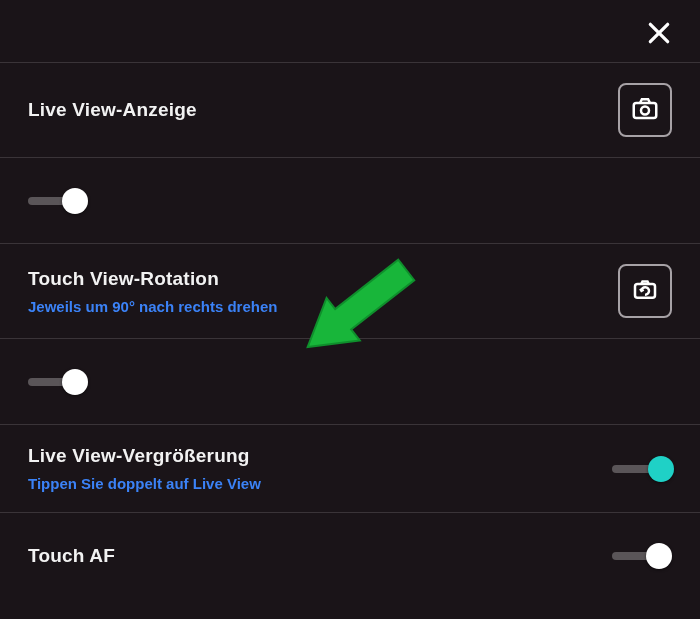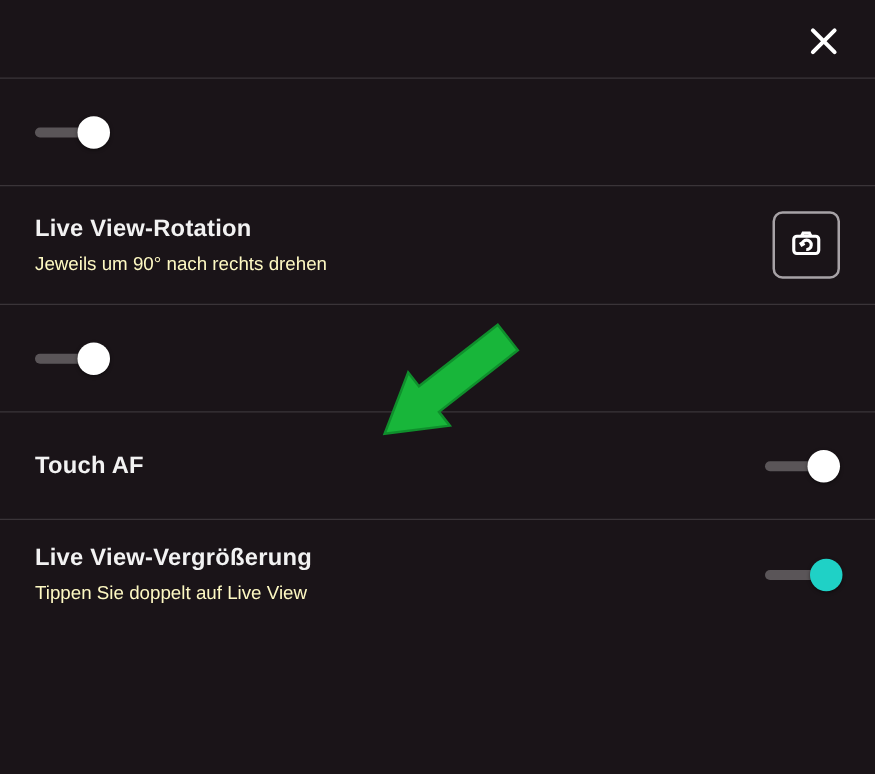--- a/index.html
+++ b/index.html
@@ -47,22 +47,22 @@
       gap: 8px;
     }
     .setting-title {
       font-size: 19px;
       font-weight: 600;
       color: #f2f2f2;
       letter-spacing: 0.2px;
     }
     .setting-subtitle {
       font-size: 15px;
-      font-weight: 400;
-      color: #fef9c3;
+      font-weight: 700;
+      color: #3b82f6;
     }
     .icon-box {
       width: 54px;
       height: 54px;
       border: 2px solid #a7a2a6;
       border-radius: 8px;
       display: flex;
       align-items: center;
       justify-content: center;
       color: #fff;
@@ -114,31 +114,45 @@
     <div class="close-btn">
       <span>
         <svg viewBox="0 0 24 24" fill="none" stroke="currentColor" stroke-width="3" stroke-linecap="round">
           <line x1="4" y1="4" x2="20" y2="20"></line>
           <line x1="20" y1="4" x2="4" y2="20"></line>
         </svg>
       </span>
     </div>
   </div>
 
+  <div class="setting-row">
+    <div class="setting-labels">
+      <span class="setting-title">Live View-Anzeige</span>
+    </div>
+    <div class="icon-box">
+      <span>
+        <svg viewBox="0 0 24 24" fill="none" stroke="currentColor" stroke-width="2">
+          <rect x="3" y="8" width="18" height="12" rx="2"></rect>
+          <path d="M8 8 L9.5 5 L14.5 5 L16 8"></path>
+          <circle cx="12" cy="14" r="3.2"></circle>
+        </svg>
+      </span>
+    </div>
+  </div>
 
   <div class="setting-row">
     <div class="toggle toggle-off">
       <div class="toggle-track"></div>
       <div class="toggle-knob"></div>
     </div>
   </div>
 
   <div class="setting-row">
     <div class="setting-labels">
-      <span class="setting-title">Live View-Rotation</span>
+      <span class="setting-title">Touch View-Rotation</span>
       <span class="setting-subtitle">Jeweils um 90° nach rechts drehen</span>
     </div>
     <div class="icon-box">
       <span>
         <svg viewBox="0 0 24 24" fill="none" stroke="currentColor" stroke-width="2">
           <rect x="4" y="8" width="16" height="11" rx="2"></rect>
           <path d="M9 8 L10 6 L14 6 L15 8"></path>
           <path d="M9.2 13.5 A3 3 0 1 1 12 16.5"></path>
           <polyline points="8.2,11.8 9.2,13.5 10.9,12.5"></polyline>
         </svg>
@@ -148,34 +162,34 @@
 
   <div class="setting-row">
     <div class="toggle toggle-off">
       <div class="toggle-track"></div>
       <div class="toggle-knob"></div>
     </div>
   </div>
 
   <div class="setting-row">
     <div class="setting-labels">
-      <span class="setting-title">Touch AF</span>
-    </div>
-    <div class="toggle toggle-off">
-      <div class="toggle-track"></div>
-      <div class="toggle-knob"></div>
-    </div>
-  </div>
-
-  <div class="setting-row">
-    <div class="setting-labels">
       <span class="setting-title">Live View-Vergrößerung</span>
       <span class="setting-subtitle">Tippen Sie doppelt auf Live View</span>
     </div>
     <div class="toggle toggle-on">
+      <div class="toggle-track"></div>
+      <div class="toggle-knob"></div>
+    </div>
+  </div>
+
+  <div class="setting-row">
+    <div class="setting-labels">
+      <span class="setting-title">Touch AF</span>
+    </div>
+    <div class="toggle toggle-off">
       <div class="toggle-track"></div>
       <div class="toggle-knob"></div>
     </div>
   </div>
 
 </div>
 
 <div class="arrow-overlay">
   <svg width="160" height="110" viewBox="0 0 160 110">
     <g transform="rotate(-38 80 55)">

